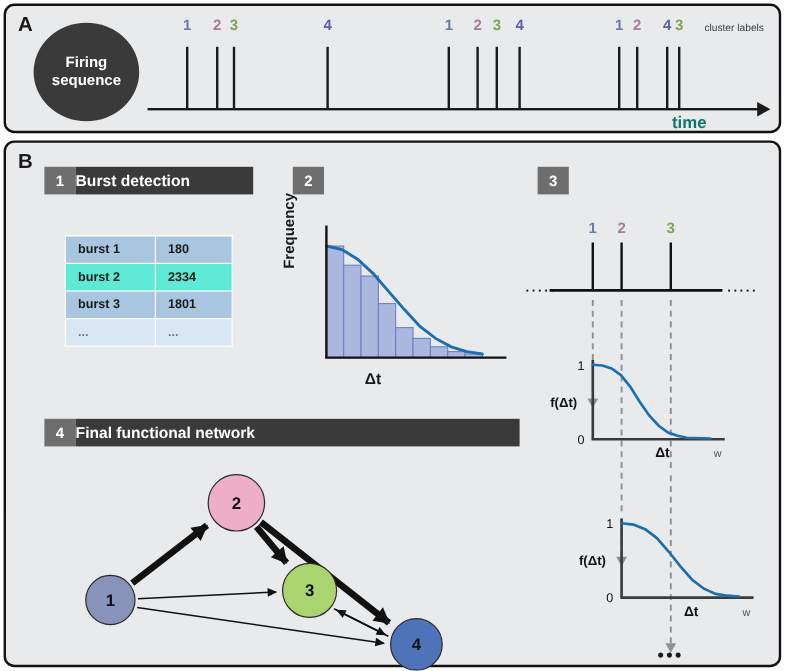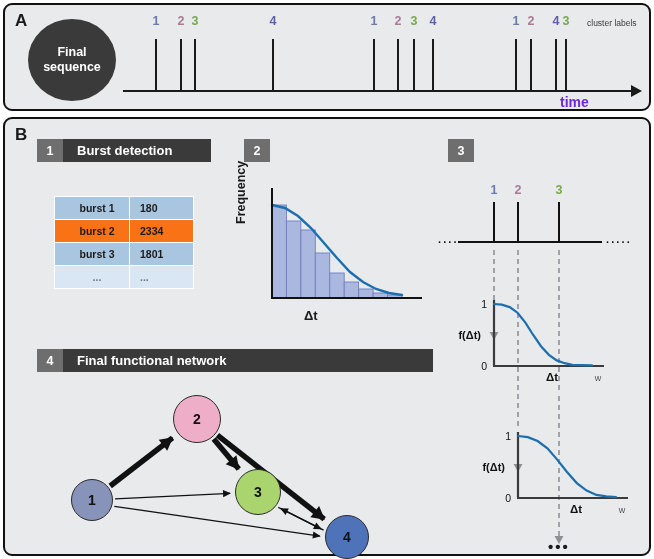--- a/index.html
+++ b/index.html
@@ -17,38 +17,38 @@
   #firing-ellipse{position:absolute;left:23px;top:14px;width:88px;height:82px;border-radius:50%;
       background:#3a3a3a;display:flex;flex-direction:column;align-items:center;justify-content:center;}
   #firing-ellipse span{color:#fff;font-weight:bold;font-size:12.5px;line-height:15px;}
 
   .raster{position:absolute;}
   .spike{position:absolute;width:2px;background:#1a1a1a;}
   .clabel{position:absolute;font-weight:bold;font-size:12.5px;transform:translateX(-50%);}
   #axis-a{position:absolute;left:118px;top:85px;width:510px;height:2px;background:#1a1a1a;}
   #arrow-a{position:absolute;left:626px;top:80px;width:0;height:0;
       border-top:6px solid transparent;border-bottom:6px solid transparent;border-left:11px solid #1a1a1a;}
-  #time-label{position:absolute;left:555px;top:89px;font-weight:bold;font-size:14px;color:#6d28d9;}
+  #time-label{position:absolute;left:555px;top:89px;font-weight:bold;font-size:14px;color:#0f766e;}
   #cluster-labels-note{position:absolute;left:582px;top:13px;font-size:8.5px;color:#3a3a3a;}
 
   
   .sec-head{position:absolute;display:flex;height:23px;align-items:stretch;}
   .sec-num{width:26px;background:#6e6e6e;color:#fff;font-weight:bold;font-size:12.5px;
       display:flex;align-items:center;justify-content:center;}
   .sec-title{background:#3a3a3a;color:#fff;font-weight:bold;font-size:13px;
-      display:flex;align-items:center;padding-left:14px;flex:1;}
+      display:flex;align-items:center;flex:1;}
 
   
   #burst-table{position:absolute;left:54px;top:196px;width:140px;border-collapse:collapse;}
   #burst-table td{border:1.5px solid #ffffff;font-size:10.5px;font-weight:bold;color:#1a1a1a;
       padding:5px 0 5px 10px;height:12px;}
   #burst-table tr.odd td{background:#a9c6e0;}
-  #burst-table tr.even td{background:#f97316;}
+  #burst-table tr.even td{background:#5eead4;}
   #burst-table tr.dots td{background:#d8e7f3;color:#6d7a85;font-weight:bold;}
-  #burst-table td.c1{width:64px;text-align:center;}
+  #burst-table td.c1{width:64px;}
 
   
   #hist-wrap{position:absolute;left:246px;top:180px;width:180px;height:150px;}
   #ylabel-freq{position:absolute;left:-12px;top:44px;transform:rotate(-90deg);transform-origin:left top;
       font-size:12.5px;font-weight:bold;color:#1a1a1a;white-space:nowrap;}
   #xlabel-dt{position:absolute;left:58px;top:128px;font-size:13px;font-weight:bold;color:#1a1a1a;}
 
   
   #wf-wrap{position:absolute;left:432px;top:170px;width:222px;height:386px;}
 
@@ -61,21 +61,21 @@
   .ellipsis-final{position:absolute;left:548px;top:538px;font-size:15px;font-weight:bold;
       color:#1a1a1a;letter-spacing:2px;}
 </style>
 </head>
 <body>
 
 <div class="panel" id="panel-a">
   <div class="panel-letter" style="left:10px;top:6px;">A</div>
 
   <div id="firing-ellipse">
-    <span>Final</span>
+    <span>Firing</span>
     <span>sequence</span>
   </div>
 
   <div class="raster" id="raster-a"></div>
 
   <div id="axis-a"></div>
   <div id="arrow-a"></div>
   <div id="time-label">time</div>
   <div id="cluster-labels-note">cluster labels</div>
 <div class="spike" style="left: 150px; top: 34px; height: 51px;"></div>

